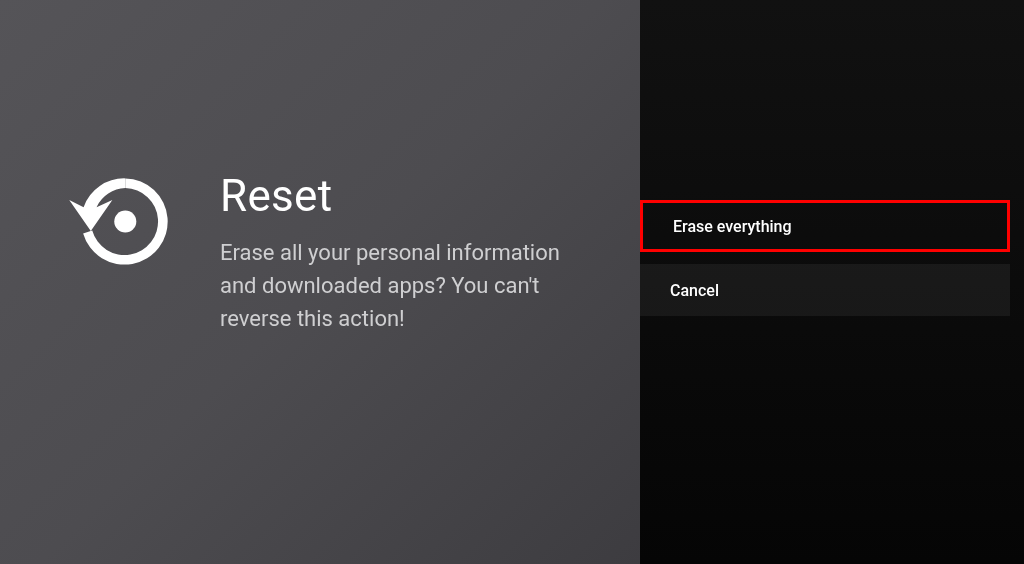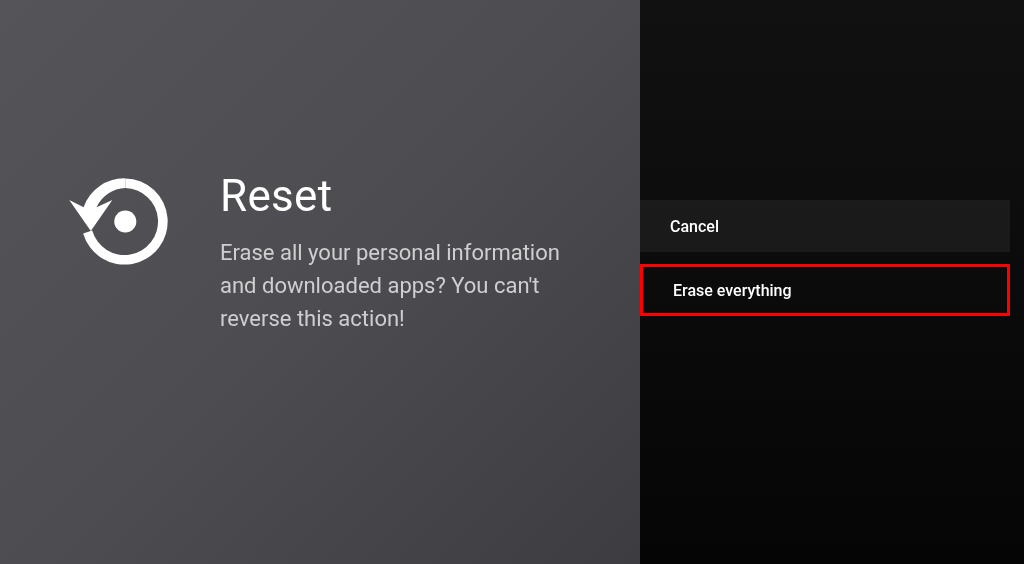--- a/index.html
+++ b/index.html
@@ -103,20 +103,20 @@
     </div>
     <div class="text-wrap">
       <div class="title">Reset</div>
       <div class="description">Erase all your personal information and downloaded apps? You can't reverse this action!</div>
     </div>
   </div>
 </div>
 
 <div class="right-panel">
   <div class="options">
+    <div class="option highlighted">
+      <span>Erase everything</span>
+    </div>
     <div class="option focused">
       <span>Cancel</span>
-    </div>
-    <div class="option highlighted">
-      <span>Erase everything</span>
     </div>
   </div>
 </div>
 
 </body></html>

